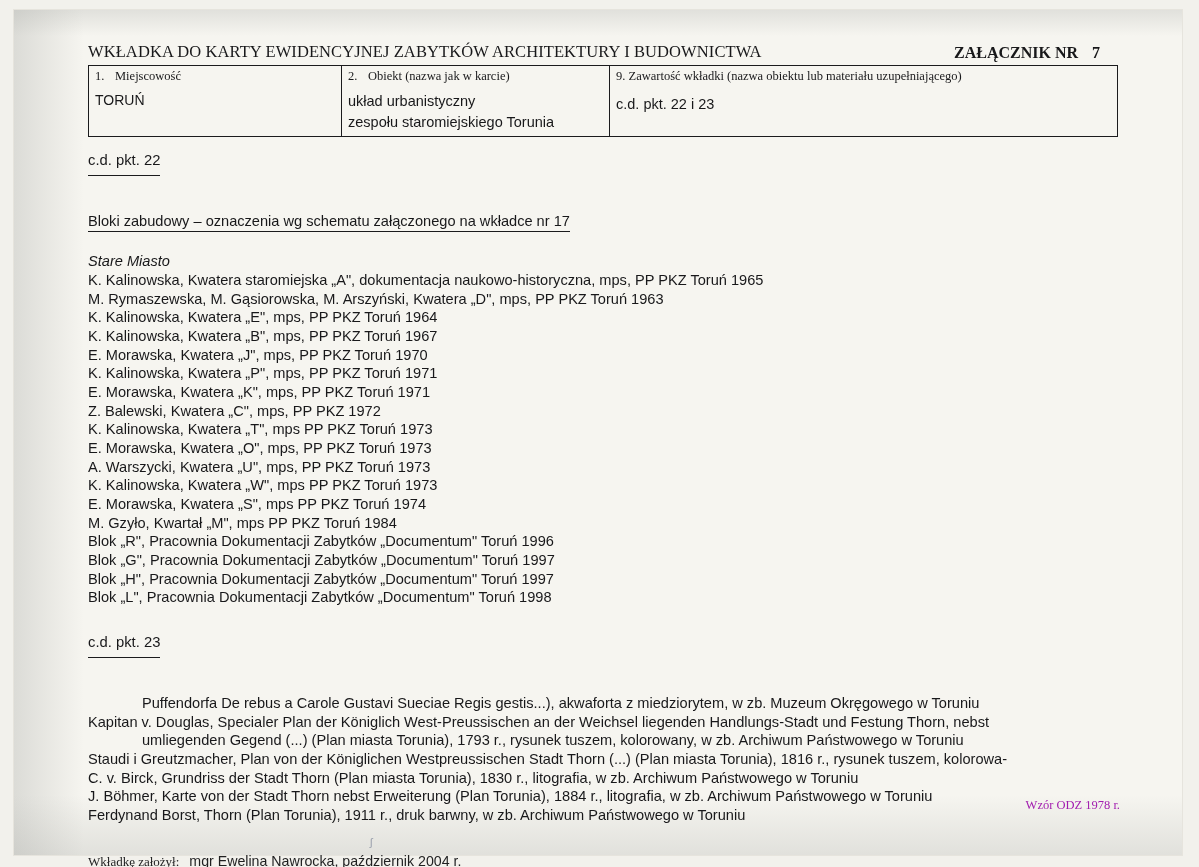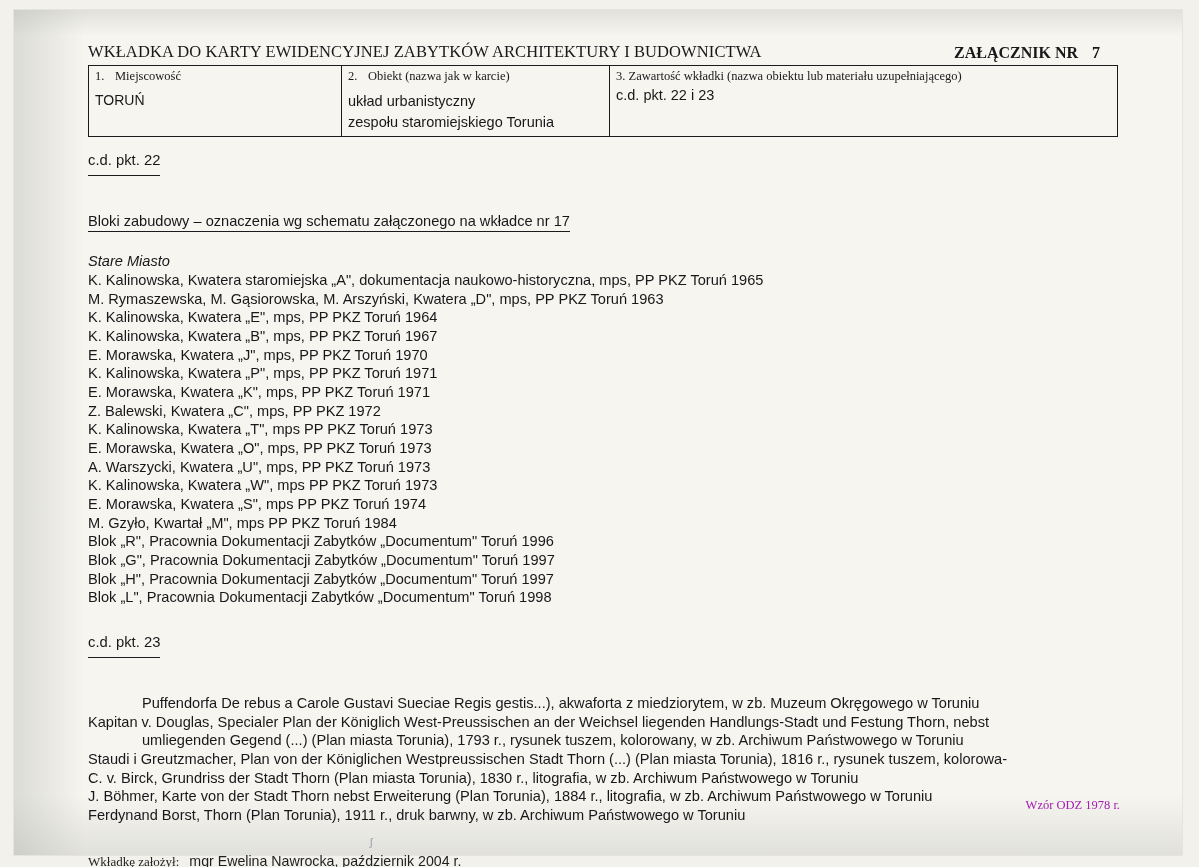--- a/index.html
+++ b/index.html
@@ -102,21 +102,21 @@
     white-space: nowrap;
   }
   .cell-head .idx { display: inline-block; min-width: 20px; }
   .cell-val {
     font-size: 15px;
     line-height: 1.25;
     margin-top: 9px;
   }
   .cell-val.small { font-size: 14.5px; }
   .cell-val.big { font-size: 14px; }
-  .c3 .cell-val { margin-top: 3px; }
+  .c3 .cell-val { margin-top: 12px; }
 
   
   .body {
     margin-top: 14px;
     font-size: 14.6px;
     line-height: 1.28;
   }
   .sec-head {
     display: inline-block;
     border-bottom: 1px solid #1b1b1d;
@@ -192,21 +192,21 @@
           <div class="cell-val big">TORUŃ</div>
         </div>
         <div class="cell c2">
           <div class="cell-head">
             <span class="idx">2.</span><span>Obiekt (nazwa jak w karcie)</span>
           </div>
           <div class="cell-val small">układ urbanistyczny</div>
           <div class="cell-val small" style="margin-top:2px">zespołu staromiejskiego Torunia</div>
         </div>
         <div class="cell c3">
-          <div class="cell-head">3. Zawartość wkładki (nazwa obiektu lub materiału uzupełniającego)</div>
+          <div class="cell-head">9. Zawartość wkładki (nazwa obiektu lub materiału uzupełniającego)</div>
           <div class="cell-val small">c.d. pkt. 22 i 23</div>
         </div>
       </div>
 
       <div class="body">
 
         <div>
           <div class="sec-head">c.d. pkt. 22</div>
           <div class="gap-16"></div>
           <div>

